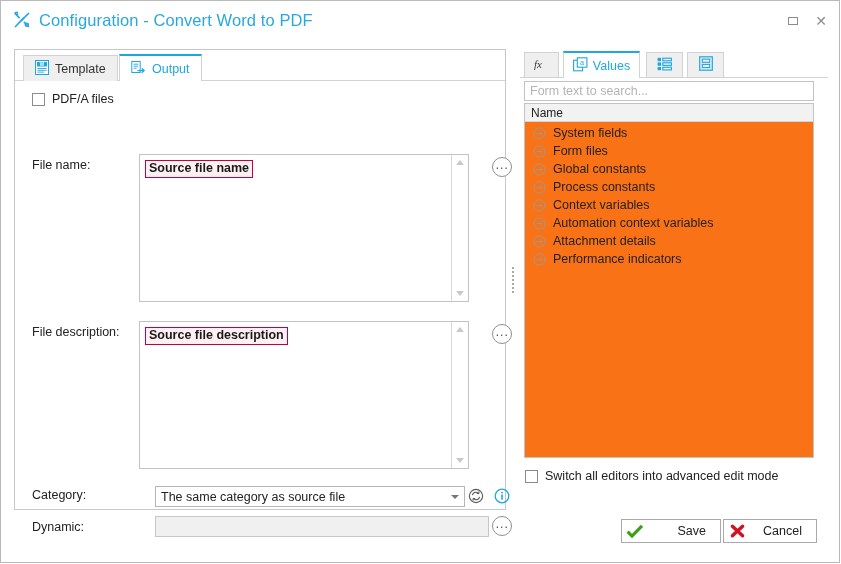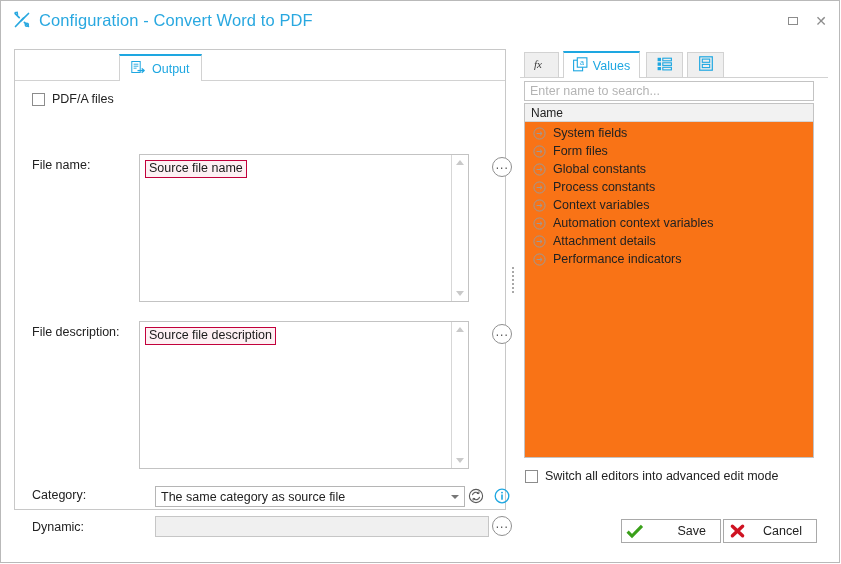--- a/index.html
+++ b/index.html
@@ -177,20 +177,21 @@
     background: #ffffff;
     display: flex;
   }
   .ed-filename { left: 124px; top: 73px; width: 330px; height: 148px; }
   .ed-filedesc { left: 124px; top: 240px; width: 330px; height: 148px; }
 
   .editor-inner {
     flex: 1;
     padding: 5px 5px 0 5px;
     overflow: hidden;
+    font-weight: bold;
   }
   .token {
     display: inline-block;
     border: 1px solid #c2003b;
     background: #fdf0f3;
     color: #1a1a1a;
     font-size: 12.5px;
     padding: 0px 3px 1px 3px;
     line-height: 15px;
     white-space: nowrap;
@@ -475,20 +476,35 @@
     </div>
   </div>
 
   <div class="content">
 
     <div class="left-panel">
 
       <div class="tabstrip">
         <div class="tabstrip-line"></div>
 
+        <div class="tab tab-template">
+          <span>
+            <svg width="14" height="15" viewBox="0 0 14 15">
+              <rect x="0.5" y="0.5" width="13" height="14" fill="#ffffff" stroke="#1ea7e1"></rect>
+              <rect x="2" y="2" width="10" height="4.5" fill="#1ea7e1"></rect>
+              <text x="7" y="6" font-size="4.6" fill="#ffffff" text-anchor="middle" font-family="Liberation Sans, sans-serif" font-weight="bold">W</text>
+              <g stroke="#1ea7e1" stroke-width="0.9">
+                <path d="M2.4 8.5 H11.6"></path>
+                  <path d="M2.4 10.3 H11.6"></path>
+                  <path d="M2.4 12.1 H9"></path>
+              </g>
+            </svg>
+          </span>
+          <span>Template</span>
+        </div>
 
         <div class="tab tab-output active">
           <span class="tabstrip-cover"></span>
           <span>
             <svg width="15" height="15" viewBox="0 0 15 15">
               <rect x="0.8" y="1.5" width="8.4" height="11" fill="#ffffff" stroke="#1ea7e1"></rect>
               <g stroke="#1ea7e1" stroke-width="0.9">
                 <path d="M2.6 4.2 H7.4"></path>
                   <path d="M2.6 6.2 H7.4"></path>
                   <path d="M2.6 8.2 H5.6"></path>
@@ -615,21 +631,21 @@
             <svg width="14" height="15" viewBox="0 0 14 15">
               <rect x="0.7" y="0.8" width="12.6" height="13.4" fill="none" stroke="#1ea7e1" stroke-width="1.2"></rect>
               <rect x="3.3" y="3.1" width="7.4" height="3.2" fill="none" stroke="#1ea7e1" stroke-width="1.1"></rect>
               <rect x="3.3" y="8.4" width="7.4" height="3.2" fill="none" stroke="#1ea7e1" stroke-width="1.1"></rect>
             </svg>
           </span>
         </div>
       </div>
 
       <div class="search-input">
-        <span class="search-ph">Enter name to search...</span>
+        <span class="search-ph">Form text to search...</span>
       </div>
 
       <div class="tree-container">
         <div class="tree-header">Name</div>
         <div class="tree-list">
 
           <div class="tree-item">
             <span class="arrow-circle">
               <svg width="13" height="13" viewBox="0 0 13 13">
                 <circle cx="6.5" cy="6.5" r="5.6" fill="none" stroke="#9a9a9a" stroke-width="1"></circle>

